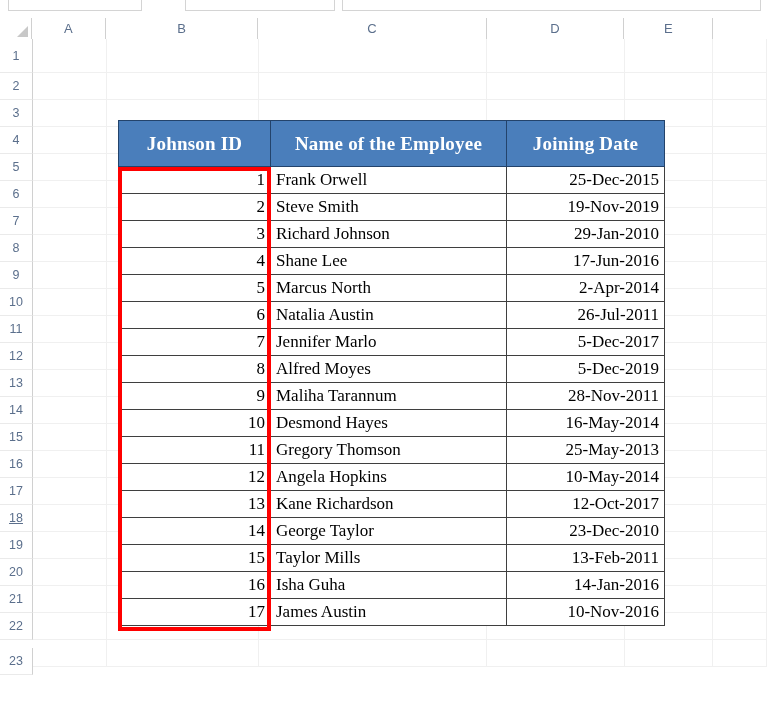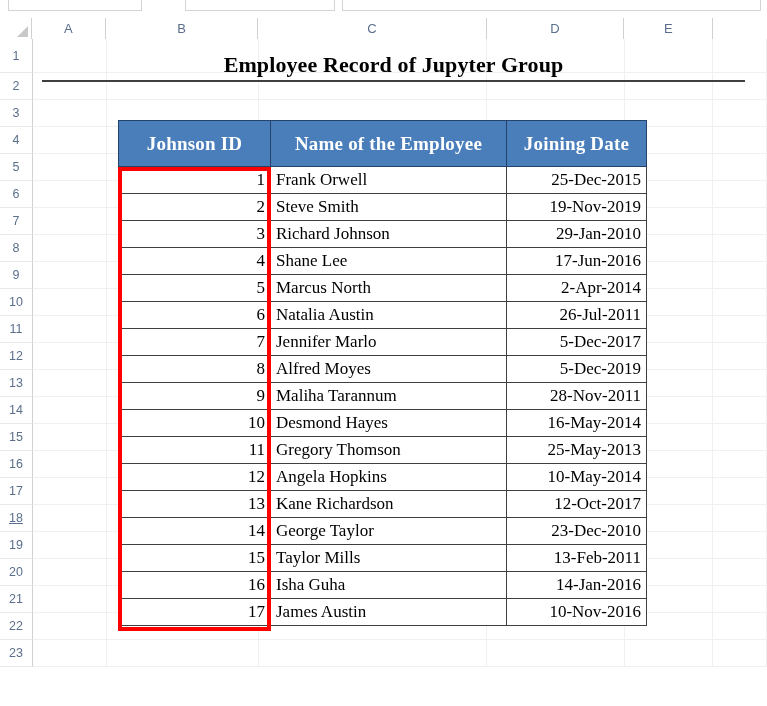--- a/index.html
+++ b/index.html
@@ -168,21 +168,21 @@
     color: #ffffff;
     font-weight: bold;
     font-size: 19px;
     height: 46px;
     text-align: center;
     border: 1px solid #23436b;
     letter-spacing: 0.2px;
   }
   .col-id   { width: 152px; text-align: right; }
   .col-name { width: 236px; text-align: left;  }
-  .col-date { width: 140px; text-align: right; }
+  .col-date { width: 158px; text-align: right; }
 
   
   #id-highlight {
     position: absolute;
     left: 118px;
     top: 155px;
     width: 153px;
     height: 464px;
     border: 4px solid #ff0000;
     box-sizing: border-box;
@@ -257,21 +257,21 @@
       <div class="rh" style="height: 27px;">13</div>
       <div class="rh" style="height: 27px;">14</div>
       <div class="rh" style="height: 27px;">15</div>
       <div class="rh" style="height: 27px;">16</div>
       <div class="rh" style="height: 27px;">17</div>
       <div class="rh" style="height: 27px; text-decoration: underline;">18</div>
       <div class="rh" style="height: 27px;">19</div>
       <div class="rh" style="height: 27px;">20</div>
       <div class="rh" style="height: 27px;">21</div>
       <div class="rh" style="height: 27px;">22</div>
-      <div class="rh" style="height: 27px;">23</div>
+      <div class="rh" style="height: 27px; margin-top: 8px;">23</div>
     </div>
 
   <div id="cells">
       <div class="grid-row">
         <div class="grid-cell c-a" style="height: 34px;"></div>
         <div class="grid-cell c-b" style="height: 34px;"></div>
         <div class="grid-cell c-c" style="height: 34px;"></div>
         <div class="grid-cell c-d" style="height: 34px;"></div>
         <div class="grid-cell c-e" style="height: 34px;"></div>
         <div class="grid-cell c-f" style="height: 34px;"></div>
@@ -447,21 +447,20 @@
       <div class="grid-row">
         <div class="grid-cell c-a" style="height: 27px;"></div>
         <div class="grid-cell c-b" style="height: 27px;"></div>
         <div class="grid-cell c-c" style="height: 27px;"></div>
         <div class="grid-cell c-d" style="height: 27px;"></div>
         <div class="grid-cell c-e" style="height: 27px;"></div>
         <div class="grid-cell c-f" style="height: 27px;"></div>
       </div>
     </div>
 
-  <div id="title-cell">Employee Record of Jupyter Group</div>
 
   <table id="data-table">
     <thead>
       <tr>
         <th class="col-id">Johnson ID</th>
         <th class="col-name">Name of the Employee</th>
         <th class="col-date">Joining Date</th>
       </tr>
     </thead>
     <tbody id="table-body">

